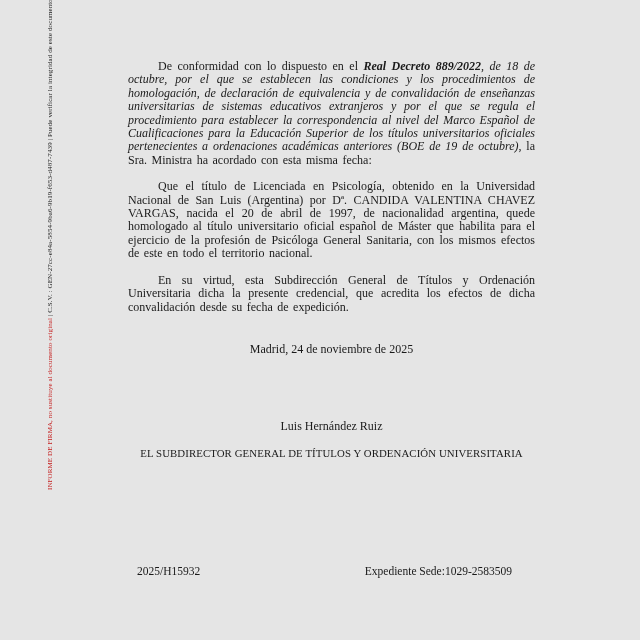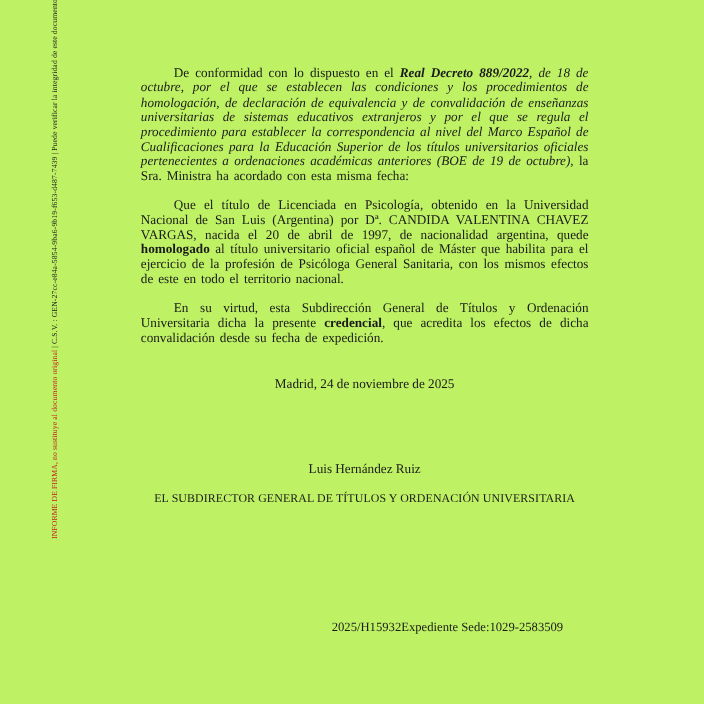--- a/index.html
+++ b/index.html
@@ -4,21 +4,21 @@
 <style>
   html, body {
     margin: 0;
     padding: 0;
     background: #ffffff;
   }
   .page {
     position: relative;
     width: 640px;
     height: 640px;
-    background: #bef264;
+    background: #e5e5e5;
     overflow: hidden;
     font-family: "Liberation Serif", serif;
     color: #1a1a1a;
   }
   
   .side-text {
     position: absolute;
     left: 46px;
     top: 490px;
     transform-origin: 0 0;
@@ -41,21 +41,21 @@
   .doc p.body-par {
     margin: 0 0 13px 0;
     font-size: 12px;
     line-height: 13.4px;
     text-align: justify;
     text-indent: 30px;
     word-spacing: 1.5px;
   }
   .bi { font-weight: bold; font-style: italic; }
   .it { font-style: italic; }
-  .b  { font-weight: bold; margin-top: 38px; }
+  .b  { font-weight: normal; margin-top: 38px; }
 
   .center-line {
     text-align: center;
     font-size: 12px;
     line-height: 14px;
     margin: 0;
   }
   .date-line { margin-top: 28px; }
   .signer-title {
     margin-top: 13px;
@@ -63,21 +63,21 @@
     letter-spacing: 0.1px;
   }
   .signer-name { margin-top: 63px; }
 
   .footer {
     position: absolute;
     left: 137px;
     right: 128px;
     top: 565px;
     display: flex;
-    justify-content: flex-end;
+    justify-content: space-between;
     font-size: 11.5px;
   }
 </style>
 </head>
 <body>
 
 <div class="page">
 
   <div class="side-text"><span class="side-red" style="color: rgb(196, 32, 32);">INFORME DE FIRMA, no sustituye al documento original </span><span class="side-black">| C.S.V. : GEN-27cc-e84a-5854-9ba6-9b19-f653-d487-7439 | Puede verificar la integridad de este documento en la siguiente dire</span></div>
 

